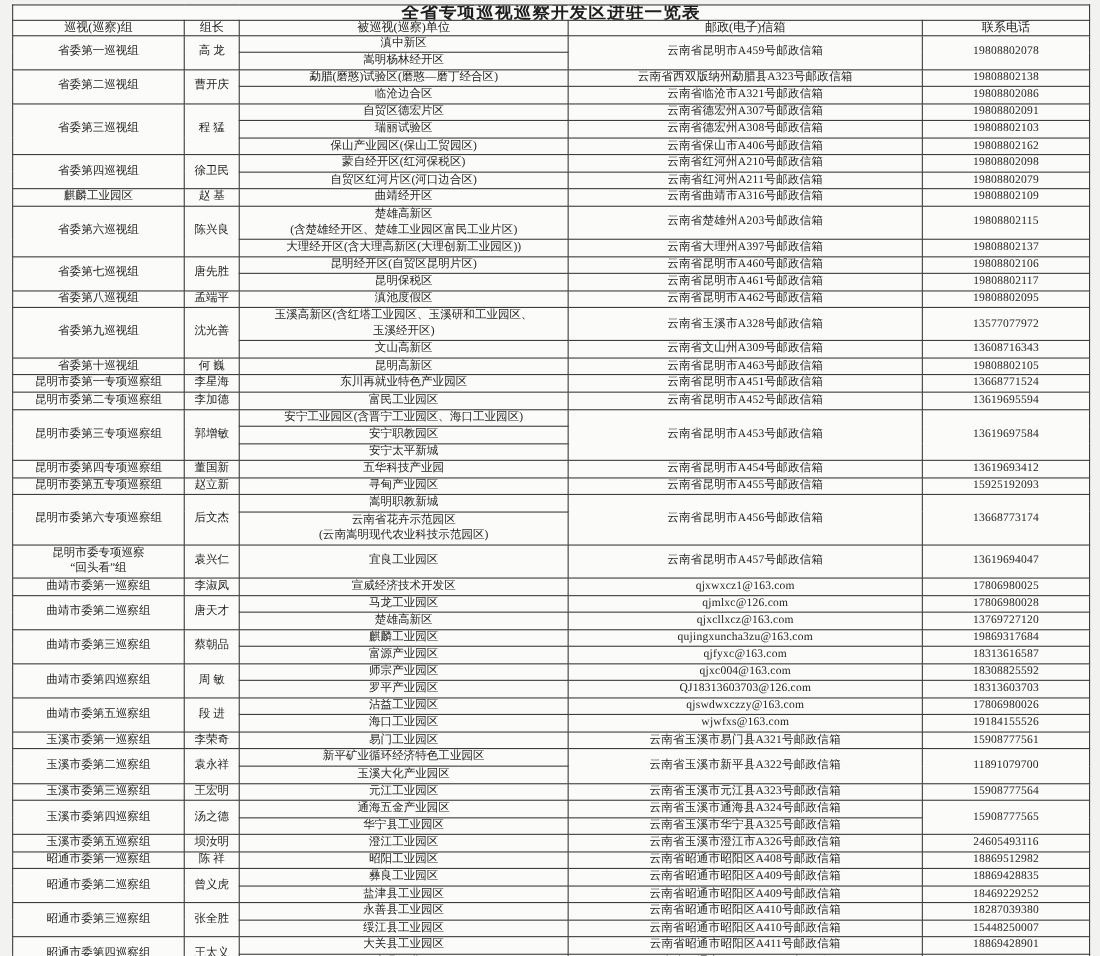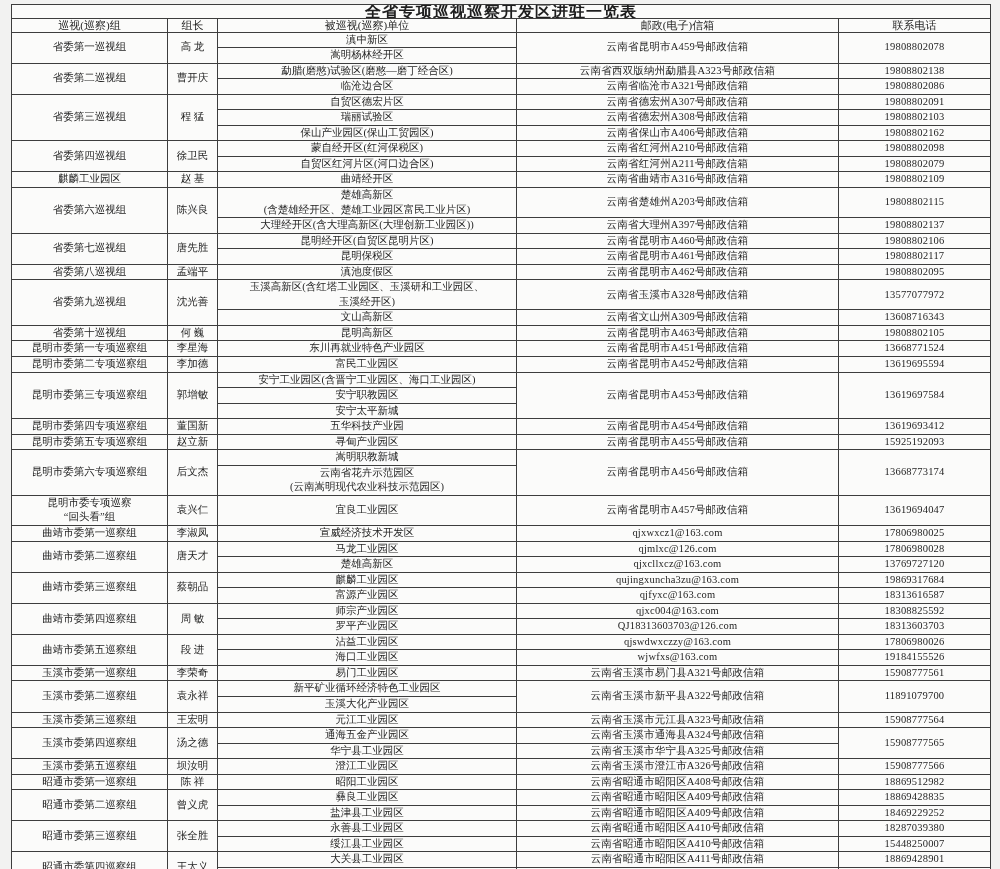--- a/index.html
+++ b/index.html
@@ -328,21 +328,21 @@
         </tr>
         <tr>
           <td class="unit-cell">华宁县工业园区</td>
           <td class="mailbox-cell">云南省玉溪市华宁县A325号邮政信箱</td>
         </tr>
         <tr>
           <td class="group-cell">玉溪市委第五巡察组</td>
           <td class="leader-cell">坝汝明</td>
           <td class="unit-cell">澄江工业园区</td>
           <td class="mailbox-cell">云南省玉溪市澄江市A326号邮政信箱</td>
-          <td class="phone-cell">15908777566</td>
+          <td class="phone-cell">24605493116</td>
         </tr>
         <tr>
           <td class="group-cell">昭通市委第一巡察组</td>
           <td class="leader-cell">陈  祥</td>
           <td class="unit-cell">昭阳工业园区</td>
           <td class="mailbox-cell">云南省昭通市昭阳区A408号邮政信箱</td>
           <td class="phone-cell">18869512982</td>
         </tr>
         <tr>
           <td rowspan="2" class="group-cell">昭通市委第二巡察组</td>

